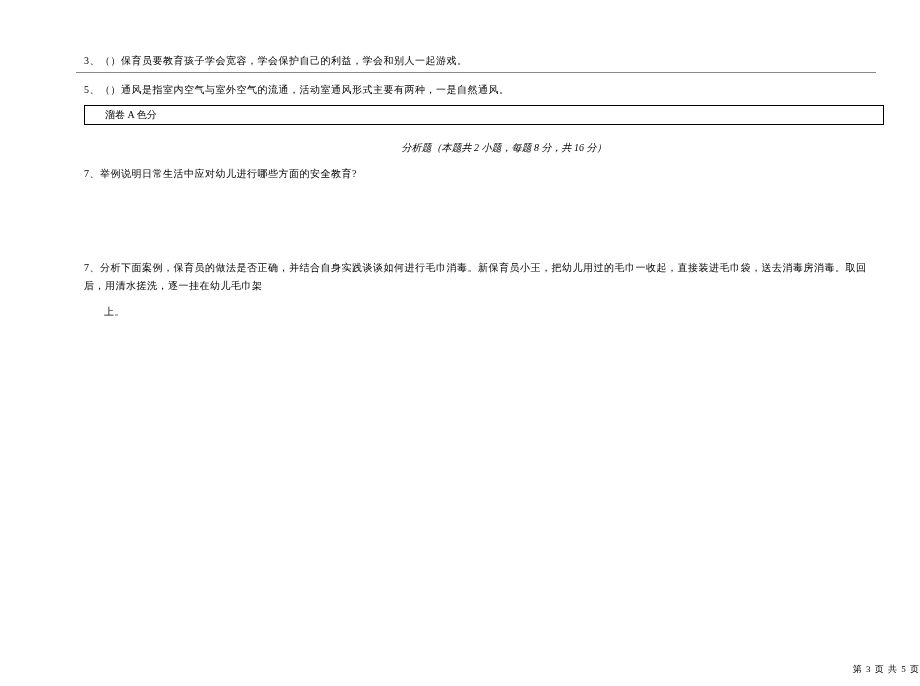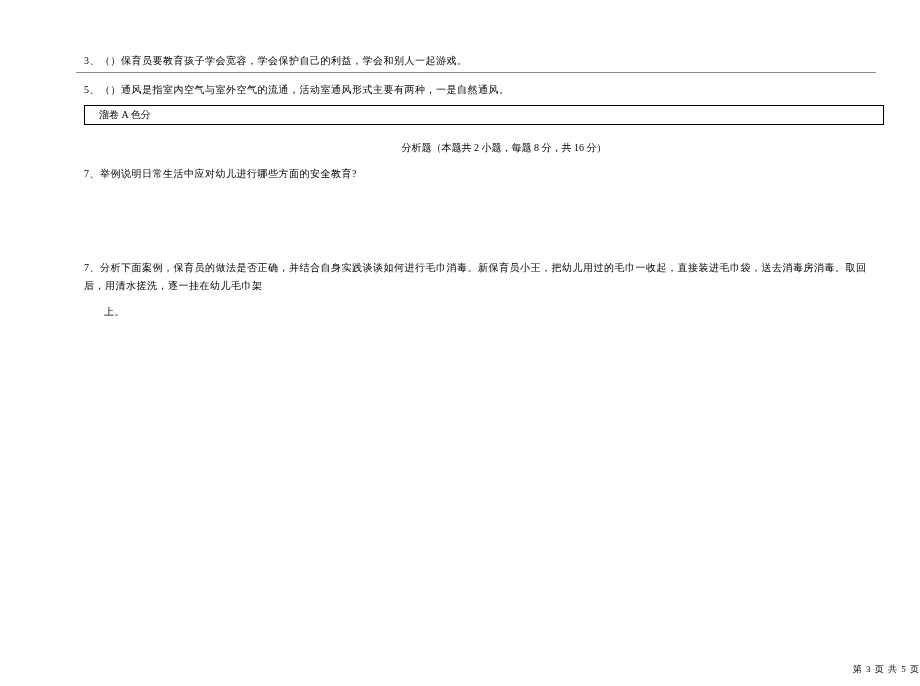--- a/index.html
+++ b/index.html
@@ -17,29 +17,30 @@
       position: relative;
       padding: 28px 60px 0 60px;
     }
     .question-line {
       line-height: 1.8;
       margin-bottom: 2px;
       letter-spacing: 0.5px;
     }
     .section-header {
       border: 1px solid #000;
-      padding: 2px 6px;
+      padding: 2px 12px;
       margin-top: 4px;
       margin-bottom: 4px;
       display: inline-block;
       width: 100%;
     }
     .section-title {
       text-align: center;
       margin: 6px 0 10px 0;
+      font-style: italic;
     }
     .indent {
       display: inline-block;
       width: 40px;
     }
     .spacer-large {
       height: 60px;
     }
     .footer {
       position: absolute;

